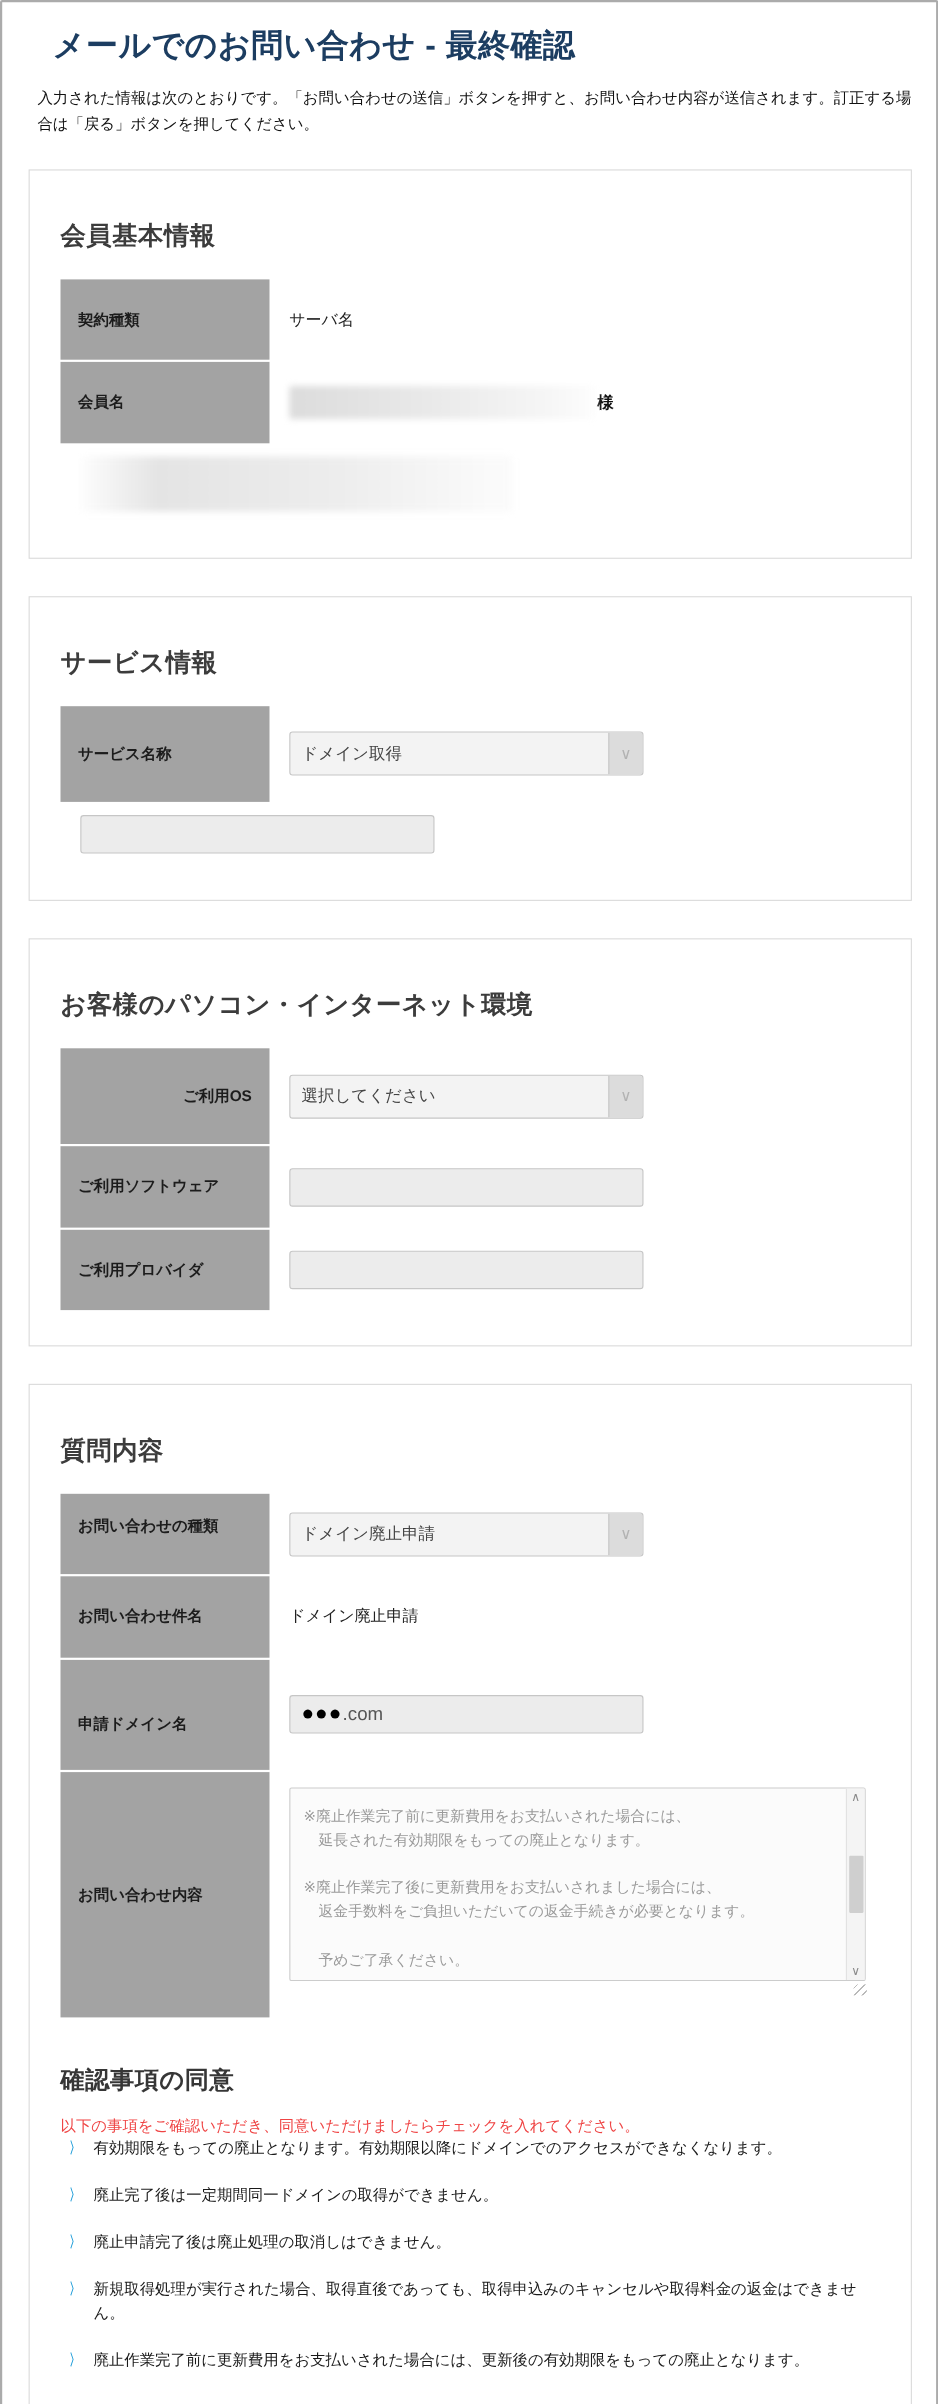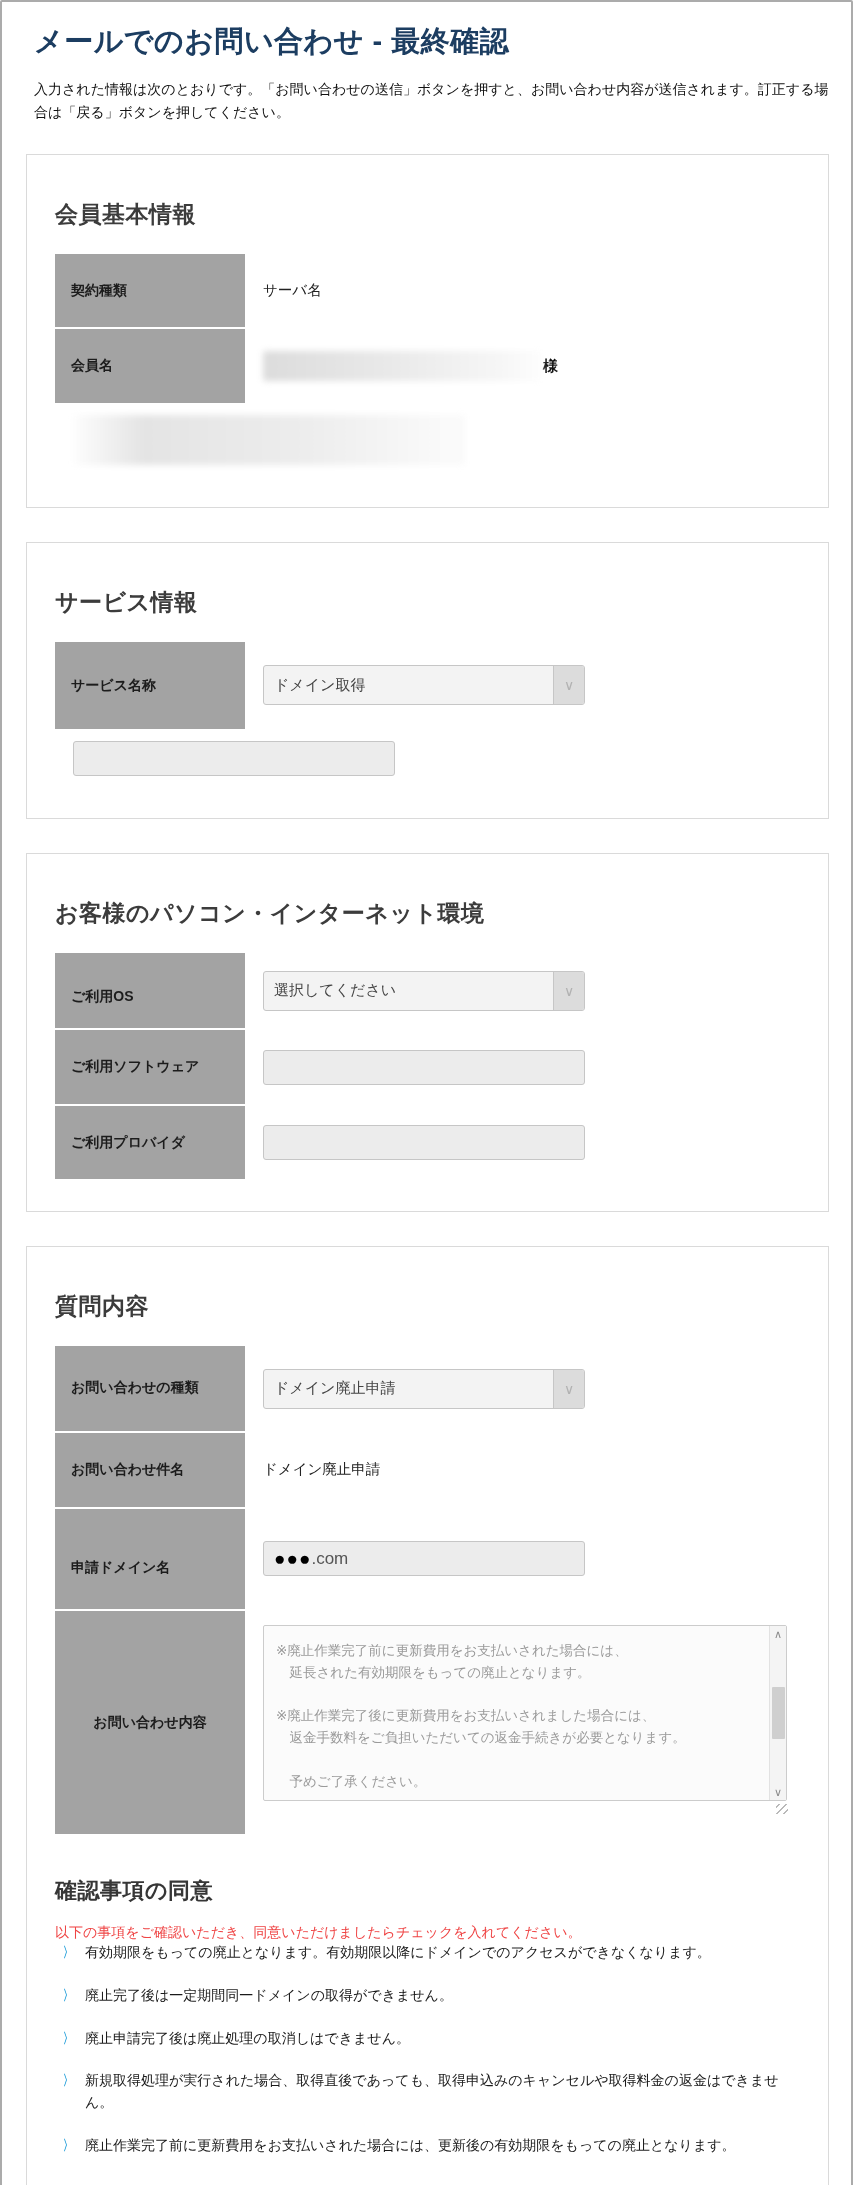--- a/index.html
+++ b/index.html
@@ -8,21 +8,21 @@
     width: 853px; min-height: 2185px;
     border: 2px solid #ababab; border-radius: 2px;
     background: #fff;
     font-family: "Liberation Sans", "DejaVu Sans", sans-serif;
     color: #1d1d1d;
   }
   .content { padding: 14px 16px 20px 16px; }
 
   h1.page-title {
     color: #1c3d61; font-size: 29px; font-weight: bold;
-    margin: 6px 0 16px 16px; letter-spacing: 0.5px;
+    margin: 6px 0 16px 30px; letter-spacing: 0.5px;
   }
   p.page-intro {
     font-size: 14px; line-height: 1.65; color: #111;
     margin: 0 6px 30px 16px;
   }
 
   .card {
     border: 1px solid #dadada; background: #fff;
     margin: 0 6px 34px 8px; padding: 28px 30px 30px 28px;
   }
@@ -164,21 +164,21 @@
     <div class="row">
       <div class="row-value">
         <div class="fake-input"></div>
       </div>
     </div>
   </section>
 
   <section class="card">
     <h2>お客様のパソコン・インターネット環境</h2>
     <div class="row">
-      <div class="row-label" style="padding-top:30px;padding-bottom:18px;">ご利用OS</div>
+      <div class="row-label" style="padding-top:30px;padding-bottom:30px;text-align:right;">ご利用OS</div>
       <div class="row-value">
         <div class="fake-select">
           <span class="sel-text">選択してください</span>
           <span class="sel-btn">
               <span>∨</span>
             </span>
         </div>
       </div>
     </div>
     <div class="row">
@@ -196,21 +196,21 @@
             <span></span>
           </div>
       </div>
     </div>
   </section>
 
   <section class="card">
     <h2>質問内容</h2>
 
     <div class="row">
-      <div class="row-label" style="padding-top:28px;padding-bottom:30px;">お問い合わせの種類</div>
+      <div class="row-label" style="padding-top:16px;padding-bottom:30px;">お問い合わせの種類</div>
       <div class="row-value">
         <div class="fake-select">
           <span class="sel-text">ドメイン廃止申請</span>
           <span class="sel-btn">
               <span>∨</span>
             </span>
         </div>
       </div>
     </div>
 
@@ -223,21 +223,21 @@
       <div class="row-label" style="padding-top:45px;padding-bottom:28px;">申請ドメイン名</div>
       <div class="row-value">
         <div class="fake-input">
           <span class="dots">●●●</span>
             <span class="tld">.com</span>
         </div>
       </div>
     </div>
 
     <div class="row">
-      <div class="row-label" style="padding-top:98px;padding-bottom:98px;text-align:center;">お問い合わせ内容</div>
+      <div class="row-label" style="padding-top:98px;padding-bottom:98px;">お問い合わせ内容</div>
       <div class="row-value top" style="padding-top:14px;">
         <div class="fake-textarea-wrap">
           <div class="fake-textarea">
             <div class="ta-text">※廃止作業完了前に更新費用をお支払いされた場合には、
 　延長された有効期限をもっての廃止となります。
 
 ※廃止作業完了後に更新費用をお支払いされました場合には、
 　返金手数料をご負担いただいての返金手続きが必要となります。
 
 　予めご了承ください。</div>

